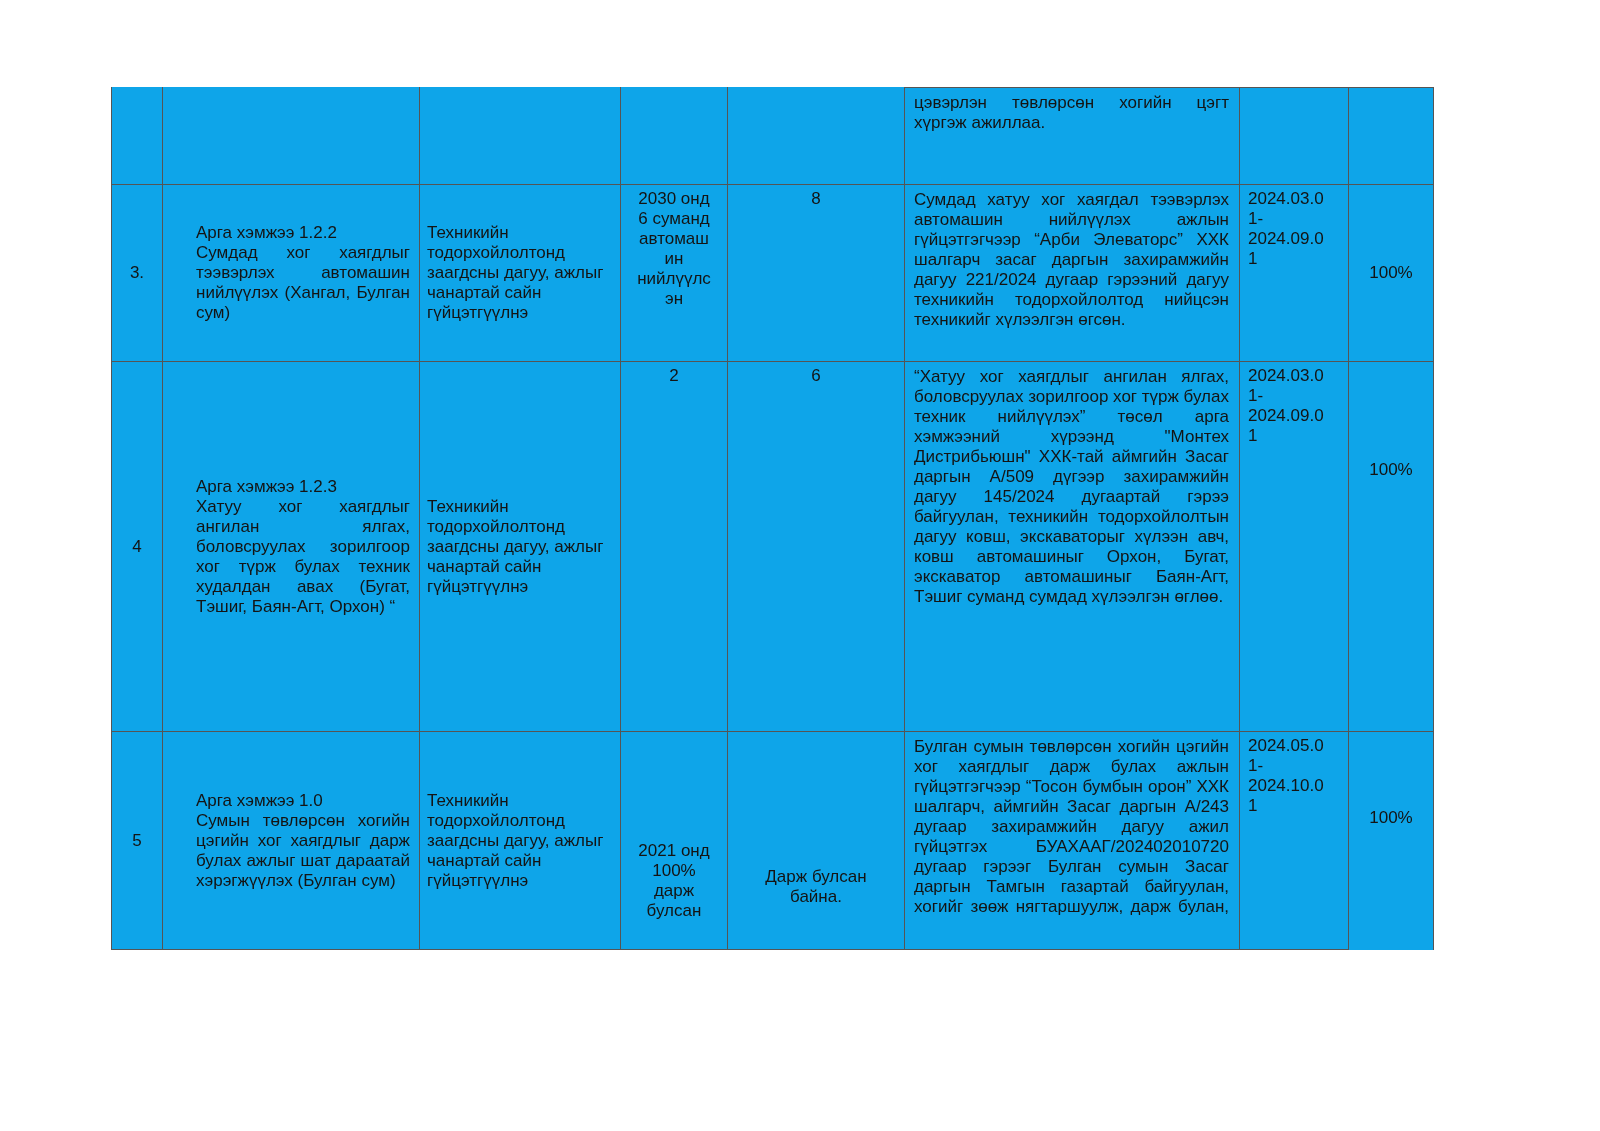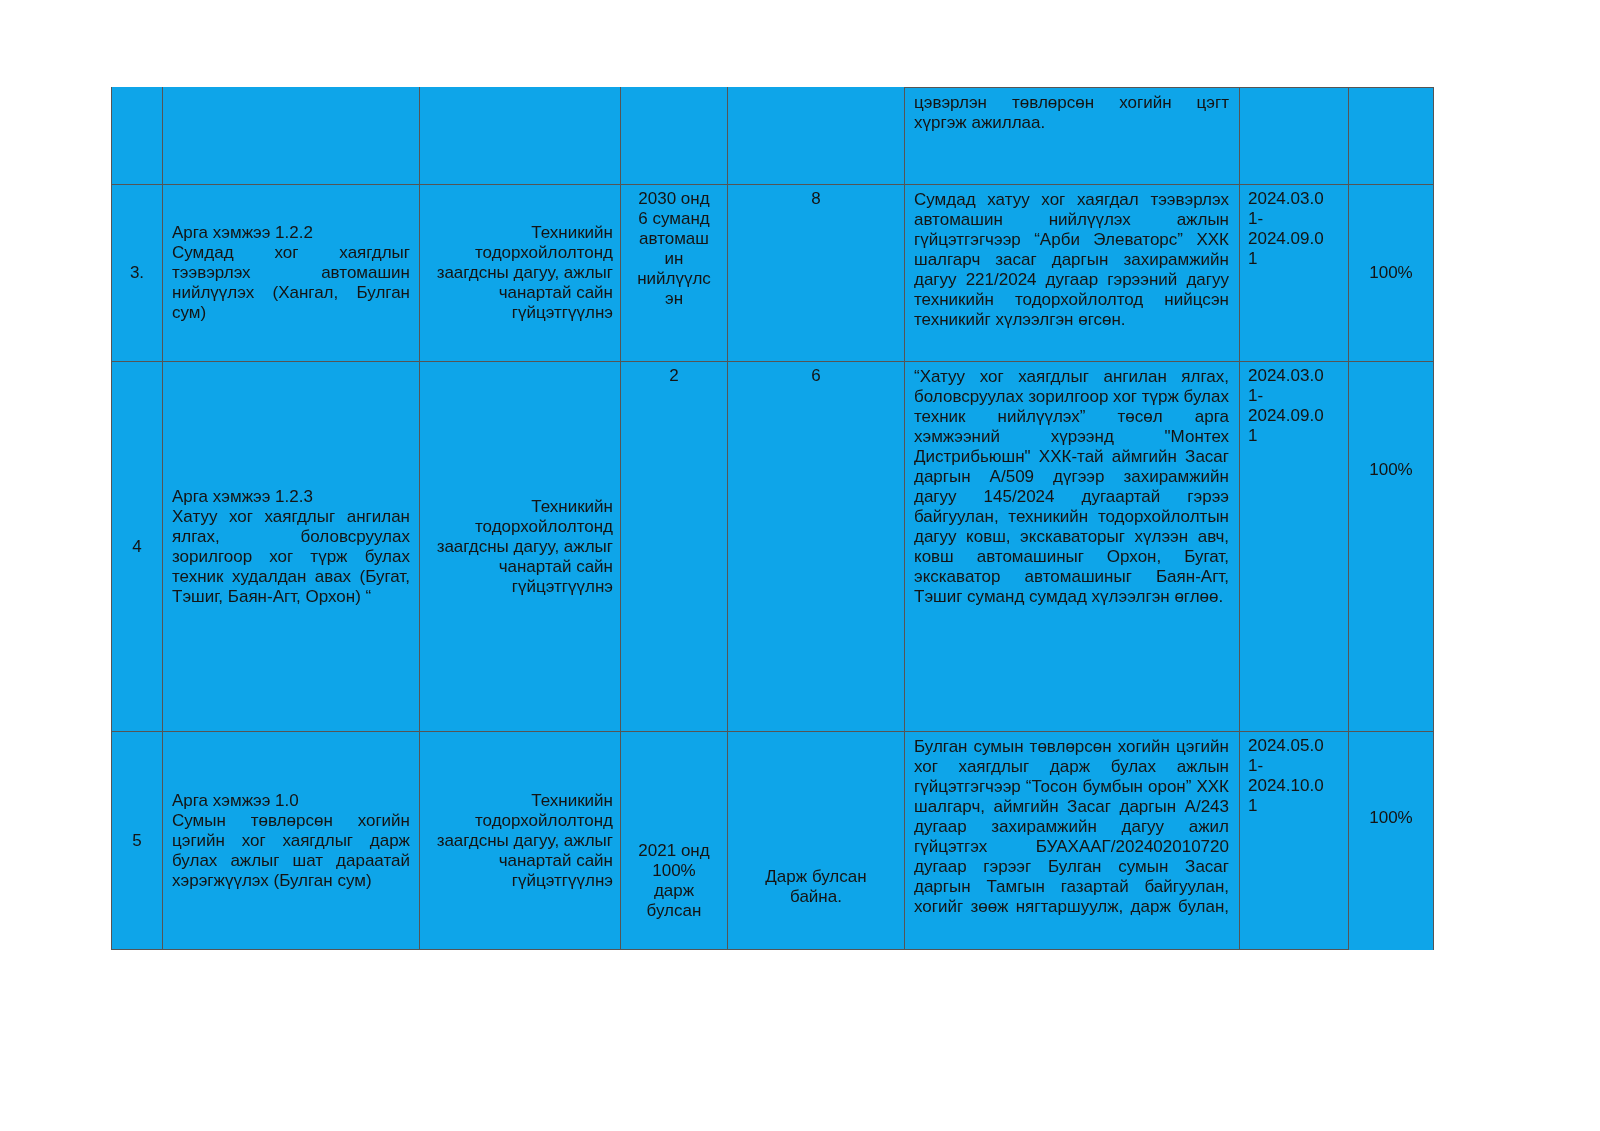--- a/index.html
+++ b/index.html
@@ -28,23 +28,23 @@
     line-height: 20px;
     background: #0ea5e9;
   }
   .cL { border-left: 1.5px solid var(--bc); }
   .cT { border-top: 1.5px solid var(--bc); }
   .nb { border-bottom: none; }
 
   
   .c-no { align-items: center; justify-content: center; }
   .c-measure { align-items: center; padding: 6px 9px; }
-  .c-measure .txt { width: 100%; text-align: justify; white-space: pre-line; }
+  .c-measure .txt { width: 100%; text-align: justify; white-space: pre-line; margin-left: 24px; }
   .c-req { align-items: center; justify-content: center; padding: 6px 7px; }
-  .c-req .txt { text-align: right; }
+  .c-req .txt { text-align: left; }
   .c-target { align-items: flex-start; justify-content: center; padding: 4px 3px; }
   .c-target .txt { text-align: center; white-space: pre-line; }
   .c-target.low { align-items: flex-end; padding-bottom: 28px; }
   .c-ind { align-items: flex-start; justify-content: center; padding: 4px 4px; }
   .c-ind .txt { text-align: center; white-space: pre-line; }
   .c-ind.low { align-items: center; padding-top: 96px; }
   .c-result { align-items: flex-start; padding: 5px 10px 0 9px; }
   .c-result .txt { width: 100%; text-align: justify; }
   .c-result.jlast .txt { text-align-last: justify; }
   .jline { display: inline-block; width: 100%; text-align: justify; text-align-last: justify; }

